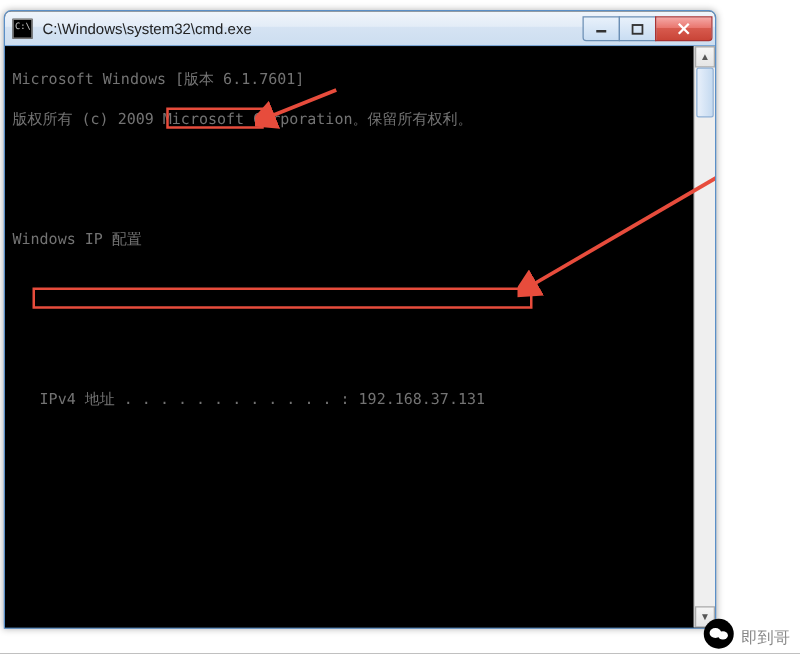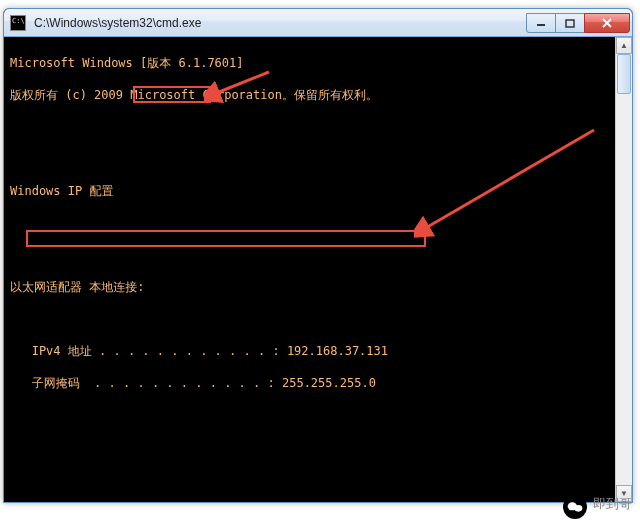--- a/index.html
+++ b/index.html
@@ -8,21 +8,21 @@
     background: #fff;
     width: 640px;
     height: 523px;
     overflow: hidden;
     position: relative;
   }
   .window {
     position: absolute;
     top: 8px;
     left: 3px;
-    width: 630px;
+    width: 570px;
     height: 495px;
     background: #000;
     border: 1px solid #5a8fc7;
     border-radius: 6px 6px 0 0;
     box-shadow: 0 0 6px rgba(0,0,0,0.3);
     overflow: hidden;
   }
   .titlebar {
     height: 28px;
     background: linear-gradient(to bottom, #f0f5fb 0%, #e3ecf7 45%, #d5e3f3 46%, #cddef0 100%);
@@ -78,21 +78,21 @@
     background: linear-gradient(to bottom, #f5a8a6 0%, #e9776f 45%, #d85b4f 46%, #c94538 100%);
     border-color: #a33;
     border-radius: 0 0 3px 0;
     color: #fff;
   }
   .win-close svg { stroke: #fff; }
   .term {
     position: absolute;
     top: 28px; left: 0; right: 0; bottom: 0;
     background: #000;
-    color: #fdba74;
+    color: #737373;
     font-family: "NSimSun", "SimSun", Consolas, monospace;
     font-size: 12px;
     line-height: 16px;
     padding: 2px 0 2px 6px;
     white-space: pre;
     overflow: hidden;
   }
   .term-line { display: block; }
   .highlight-cmd {
     position: absolute;
@@ -139,21 +139,21 @@
     background: linear-gradient(to right, #e8f0fb, #c5daf0);
     border: 1px solid #8baed6;
     border-radius: 2px;
   }
   .sb-btn.down { position: absolute; bottom: 0; left:0; right:0; }
   .wm-bubble {
     position: absolute;
     right: 8px;
     bottom: 4px;
     display: flex;
-    align-items: flex-start;
+    align-items: flex-end;
     gap: 6px;
     color: #888;
     font-size: 13px;
   }
   .wm-logo {
     width: 24px; height: 24px;
     border-radius: 50%;
     background: #000;
     display: flex;
     align-items: center;
@@ -190,24 +190,22 @@
   </div>
 
   <div class="term">
 <span class="term-line">Microsoft Windows [版本 6.1.7601]</span>
 <span class="term-line">版权所有 (c) 2009 Microsoft Corporation。保留所有权利。</span>
 <span class="term-line"> </span>
 <span class="term-line"> </span>
 <span class="term-line">Windows IP 配置</span>
 <span class="term-line"> </span>
 <span class="term-line"> </span>
-<span class="term-line">以太网适配器 本地连接:</span>
 <span class="term-line"> </span>
 <span class="term-line"><span>   IPv4 地址 . . . . . . . . . . . . : </span><span>192.168.37.131</span></span>
-<span class="term-line"><span>   子网掩码  . . . . . . . . . . . . : </span><span>255.255.255.0</span></span>
 
 
 
 
 
 
 
 
 
 

